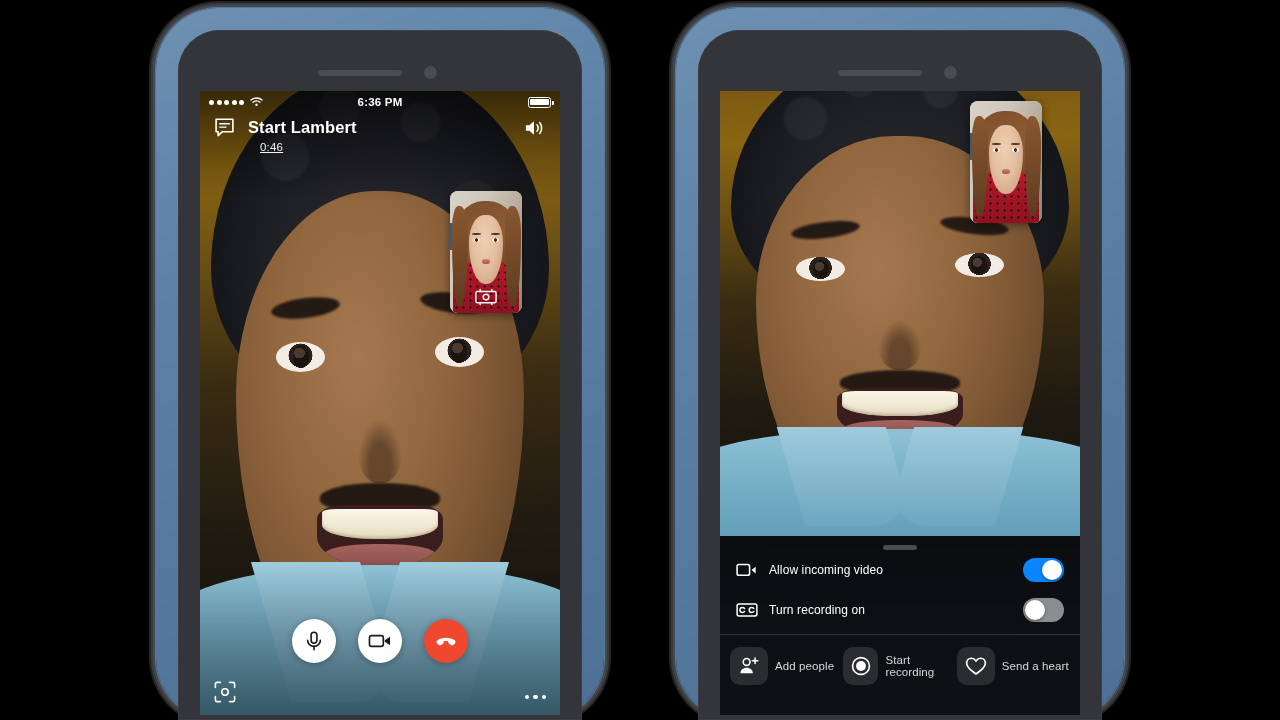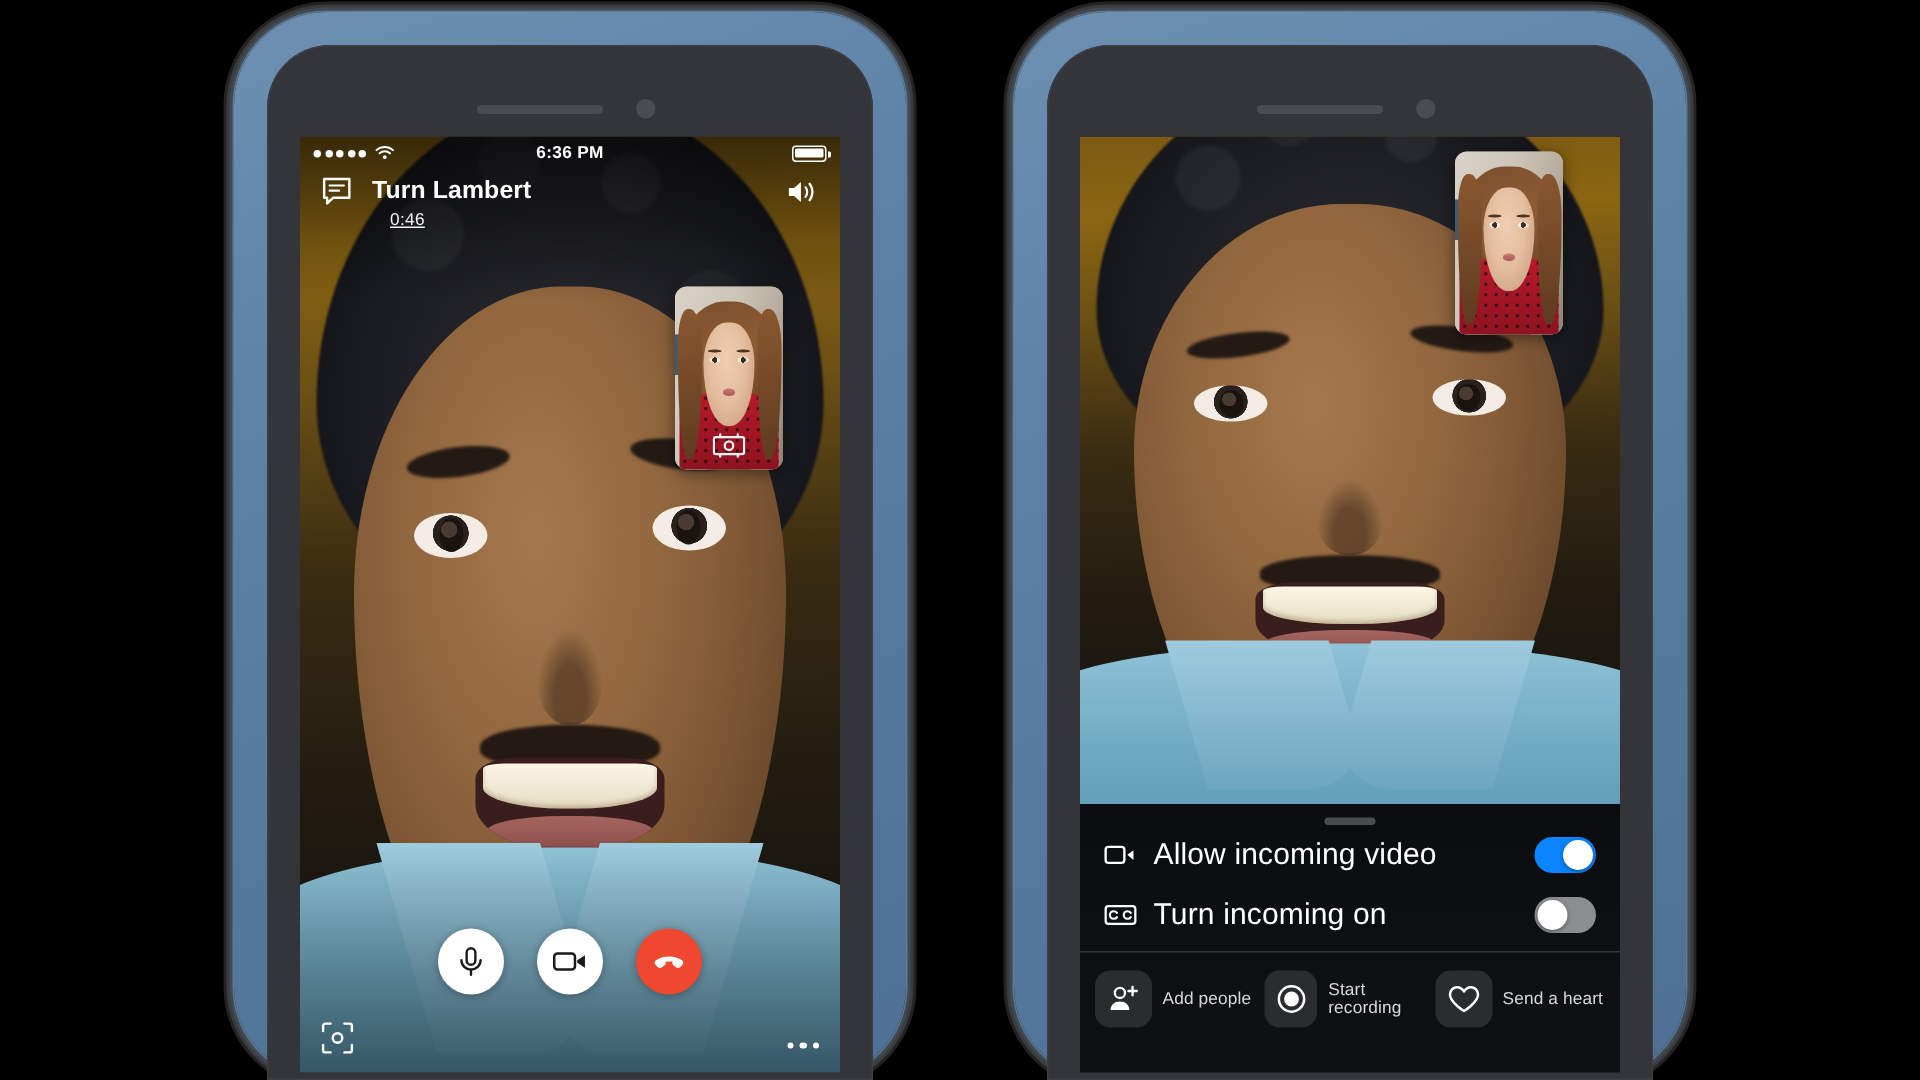--- a/index.html
+++ b/index.html
@@ -300,21 +300,21 @@
   }
   .grabber {
     width:34px; height:5px; border-radius:3px; background:#4a4c50;
     margin:9px auto 0;
   }
   .toggle-row {
     display:flex; align-items:center; height:40px; padding:0 16px;
   }
   .toggle-row:first-of-type { margin-top:10px; }
   .tr-icon { width:24px; display:flex; align-items:center; color:#fff; }
-  .tr-label { color:#fff; font-size:20px; margin-left:9px; letter-spacing:.1px; }
+  .tr-label { color:#fff; font-size:12px; margin-left:9px; letter-spacing:.1px; }
   .switch {
     margin-left:auto; width:41px; height:24px; border-radius:12px;
     position:relative; transition:none;
   }
   .switch.on  { background:#0a84ff; }
   .switch.off { background:#8b8d91; }
   .switch b {
     position:absolute; top:2px; width:20px; height:20px;
     border-radius:50%; background:#fff; display:block;
     box-shadow:0 1px 3px rgba(0,0,0,0.4);
@@ -394,21 +394,21 @@
       </div>
 
       <div class="callhead">
         <div class="ch-row">
           <span>
             <svg width="21" height="21" viewBox="0 0 22 22" fill="none">
               <path d="M2.2 2.4h17.6v13.1H8.6l-4.3 4v-4H2.2z" stroke="#fff" stroke-width="1.7" stroke-linejoin="round"></path>
               <path d="M6 7h10M6 10.6h6.6" stroke="#fff" stroke-width="1.5" stroke-linecap="round"></path>
             </svg>
           </span>
-          <span class="ch-name">Turn Lambert</span>
+          <span class="ch-name">Start Lambert</span>
           <span class="ch-spk">
             <svg width="22" height="20" viewBox="0 0 23 20" fill="none">
               <path d="M2 7.2h3.6L10.4 3v14L5.6 12.8H2z" fill="#fff"></path>
               <path d="M13.6 6.6c1.5 1.9 1.5 4.9 0 6.8M16.4 4.3c2.7 3.2 2.7 8.2 0 11.4" stroke="#fff" stroke-width="1.6" stroke-linecap="round"></path>
             </svg>
           </span>
         </div>
         <div class="ch-timer">0:46</div>
       </div>
 
@@ -536,21 +536,21 @@
             </span>
         </div>
 
         <div class="toggle-row">
           <span class="tr-icon">
             <svg width="22" height="16" viewBox="0 0 23 17" fill="none">
               <rect x="1" y="2.2" width="21" height="12.6" rx="2" stroke="#fff" stroke-width="1.6"></rect>
               <path d="M9 7c-.5-.8-1.4-1.2-2.4-1.2-1.5 0-2.6 1.2-2.6 2.7S5.1 11.2 6.6 11.2c1 0 1.9-.4 2.4-1.2M18.8 7c-.5-.8-1.4-1.2-2.4-1.2-1.5 0-2.6 1.2-2.6 2.7s1.1 2.7 2.6 2.7c1 0 1.9-.4 2.4-1.2" stroke="#fff" stroke-width="1.5" stroke-linecap="round"></path>
             </svg>
           </span>
-          <span class="tr-label">Turn incoming on</span>
+          <span class="tr-label">Turn recording on</span>
           <span class="switch off">
               <b></b>
             </span>
         </div>
 
         <div class="sheet-divider"></div>
 
         <div class="actions">
           <div class="action">
             <span class="action-tile">

